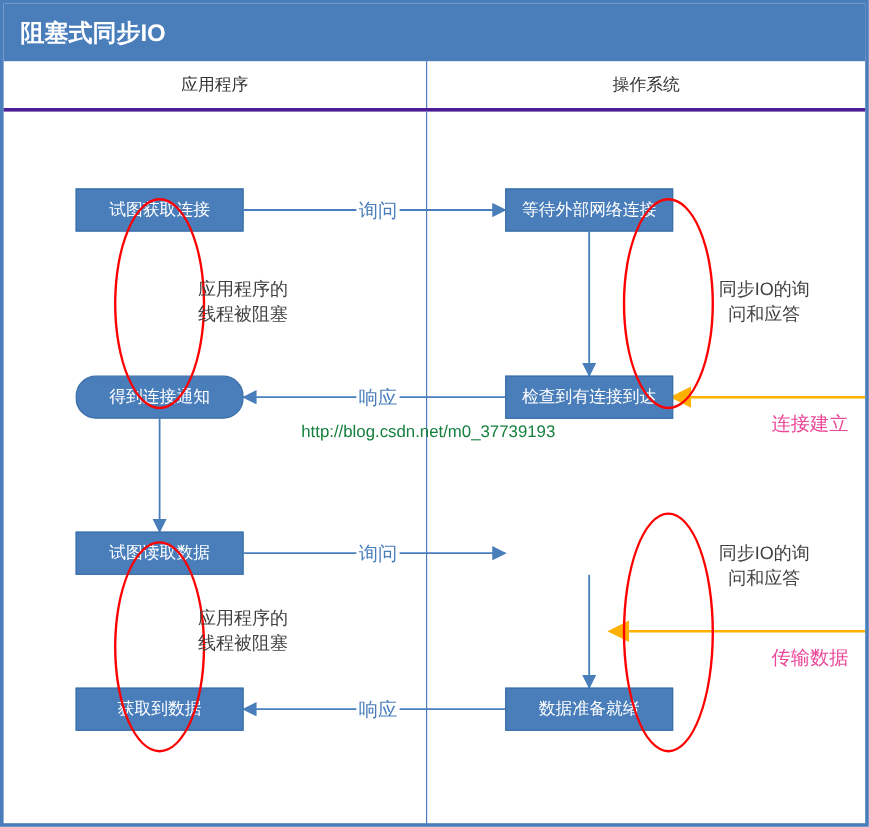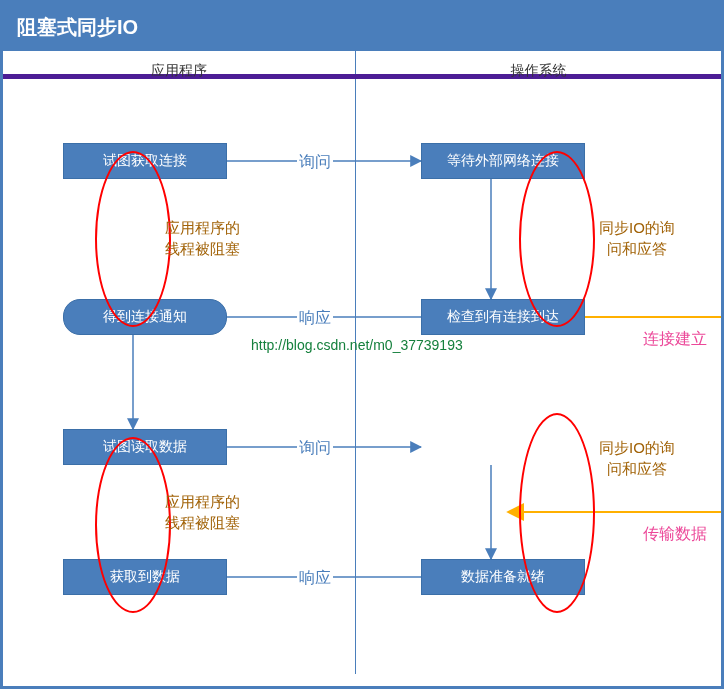--- a/index.html
+++ b/index.html
@@ -15,22 +15,22 @@
     background: #4a7ebb;
     color: #fff;
     font-size: 20px;
     display: flex;
     align-items: center;
     padding-left: 14px;
     font-weight: bold;
   }
   .columns {
     position: relative;
-    height: 28px;
-    border-bottom: 5px solid #4c1d95;
+    height: 42px;
+    border-bottom: 3px solid #4c1d95;
   }
   .col-header {
     position: absolute;
     top: 0;
     height: 40px;
     display: flex;
     align-items: center;
     justify-content: center;
     font-size: 14px;
     color: #333;
@@ -53,33 +53,33 @@
   .canvas .col-divider {
     position: absolute;
     left: 352px;
     top: 0;
     width: 1px;
     height: 100%;
     background: #4a7ebb;
   }
   .box {
     position: absolute;
-    width: 164px;
+    width: 140px;
     height: 36px;
     background: #4a7ebb;
     color: #fff;
     font-size: 14px;
     display: flex;
     align-items: center;
     justify-content: center;
     border: 1px solid #3b6fa8;
   }
   .annot {
     position: absolute;
-    color: #a16207;
+    color: #404040;
     font-size: 15px;
     line-height: 1.4;
     text-align: center;
     white-space: pre;
   }
   .ext-label {
     position: absolute;
     color: #ec4899;
     font-size: 16px;
   }

